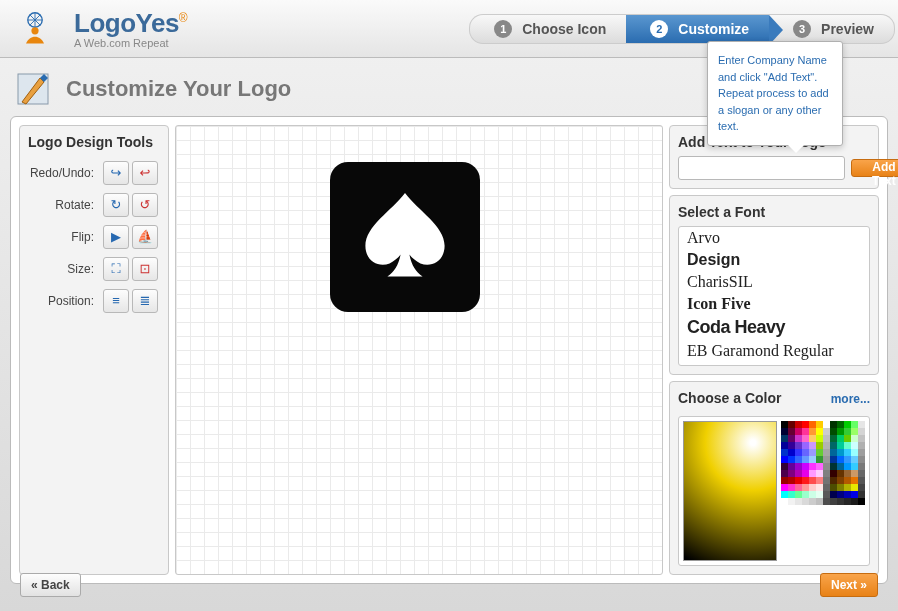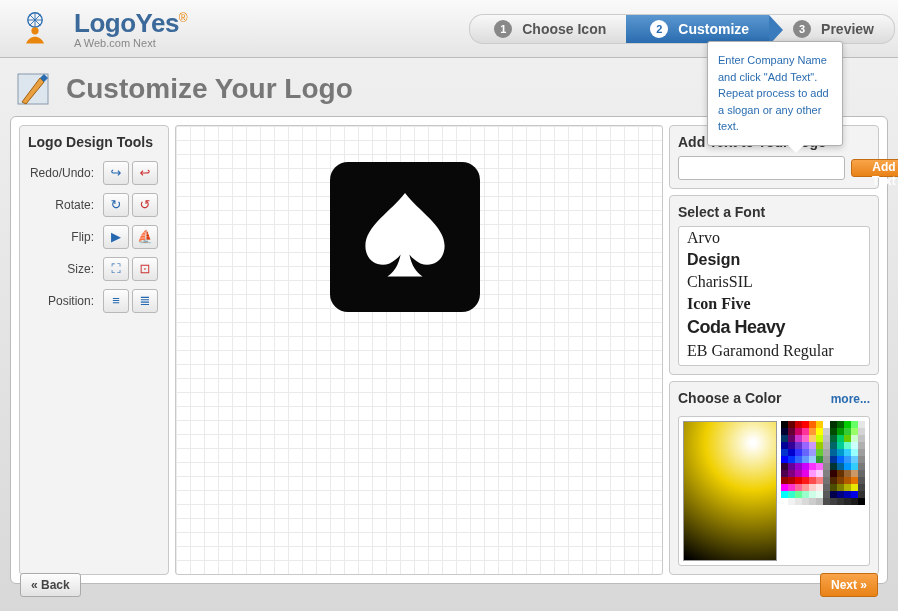--- a/index.html
+++ b/index.html
@@ -14,21 +14,21 @@
 .brand-tag { font-size: 11px; color: #888; margin-top: -2px; }
 .steps { margin-left: auto; display: flex; align-items: stretch; height: 30px; margin-right: 3px; }
 .step { display: flex; align-items: center; padding: 0 20px 0 24px; position: relative; font-size: 14px; font-weight: bold; color: #555; background: linear-gradient(#f8f8f8, #dcdcdc); border-top: 1px solid #ccc; border-bottom: 1px solid #ccc; }
 .step:first-child { border-radius: 14px 0 0 14px; border-left: 1px solid #ccc; }
 .step:last-child { border-radius: 0 14px 14px 0; border-right: 1px solid #ccc; }
 .step.active { background: linear-gradient(#5a97d0, #2a6cb0); color: #fff; }
 .step-num { width: 18px; height: 18px; border-radius: 50%; background: #888; color: #fff; display: inline-flex; align-items: center; justify-content: center; font-size: 11px; margin-right: 10px; }
 .step.active .step-num { background: #fff; color: #2a6cb0; }
 .step.active::after { content:""; position:absolute; right:-14px; top:0; width:0; height:0; border-top:15px solid transparent; border-bottom:15px solid transparent; border-left:14px solid #3a7bbd; z-index:2;}
 .page-title-bar { display: flex; align-items: center; gap: 10px; padding: 14px 16px 10px; }
-.page-title { font-size: 28px; font-weight: bold; color: #777; }
+.page-title { font-size: 22px; font-weight: bold; color: #777; }
 .workspace { margin: 0 10px 10px; background: #fff; border-radius: 6px; padding: 8px; height: 468px; display: flex; gap: 6px; border: 1px solid #bbb; }
 .left-panel { width: 150px; background: #f3f3f3; border: 1px solid #c8c8c8; border-radius: 4px; padding: 8px 8px; position: relative; }
 .panel-title { font-size: 14px; font-weight: bold; color: #333; margin-bottom: 10px; line-height: 1.2; }
 .tool-row { display: flex; align-items: center; margin-bottom: 8px; }
 .tool-label { width: 72px; text-align: right; font-size: 12px; color: #444; padding-right: 6px; }
 .tool-btn { width: 26px; height: 24px; background: linear-gradient(#fdfdfd,#e6e6e6); border: 1px solid #b8b8b8; border-radius: 3px; margin-left: 3px; display: inline-flex; align-items: center; justify-content: center; cursor: pointer; font-size: 13px; color: #2668b0; }
 .tool-btn.red { color: #c33; }
 .canvas { flex: 1; background-image: linear-gradient(#eaeaea 1px, transparent 1px), linear-gradient(90deg, #eaeaea 1px, transparent 1px); background-size: 14px 14px; background-color: #fff; border: 1px solid #c8c8c8; border-radius: 3px; position: relative; }
 .shape { position: absolute; left: 154px; top: 36px; width: 150px; height: 150px; background: #080808; border-radius: 18px; display:flex; align-items:center; justify-content:center; }
 .right-col { width: 210px; display: flex; flex-direction: column; gap: 6px; }
@@ -66,21 +66,21 @@
       <div class="logo-figure">
         <svg viewBox="0 0 40 40" width="38" height="36">
           <circle cx="20" cy="10" r="8" fill="none" stroke="#2a6cb0" stroke-width="1.5"></circle>
           <path d="M12 10 L28 10 M20 2 L20 18 M14 4 L26 16 M26 4 L14 16" stroke="#2a6cb0" stroke-width="1"></path>
           <circle cx="20" cy="22" r="4" fill="#e8860e"></circle>
           <path d="M10 36 C14 26 26 26 30 36 Z" fill="#e8860e"></path>
         </svg>
       </div>
       <div class="brand-text">
         <div class="brand-name"><span>LogoYes</span><sup>®</sup></div>
-        <div class="brand-tag">A Web.com Next</div>
+        <div class="brand-tag">A Web.com Repeat</div>
       </div>
     </div>
     <div class="steps">
       <div class="step">
           <span class="step-num">1</span>
           <span>Choose Icon</span>
         </div>
       <div class="step active">
           <span class="step-num">2</span>
           <span>Customize</span>

